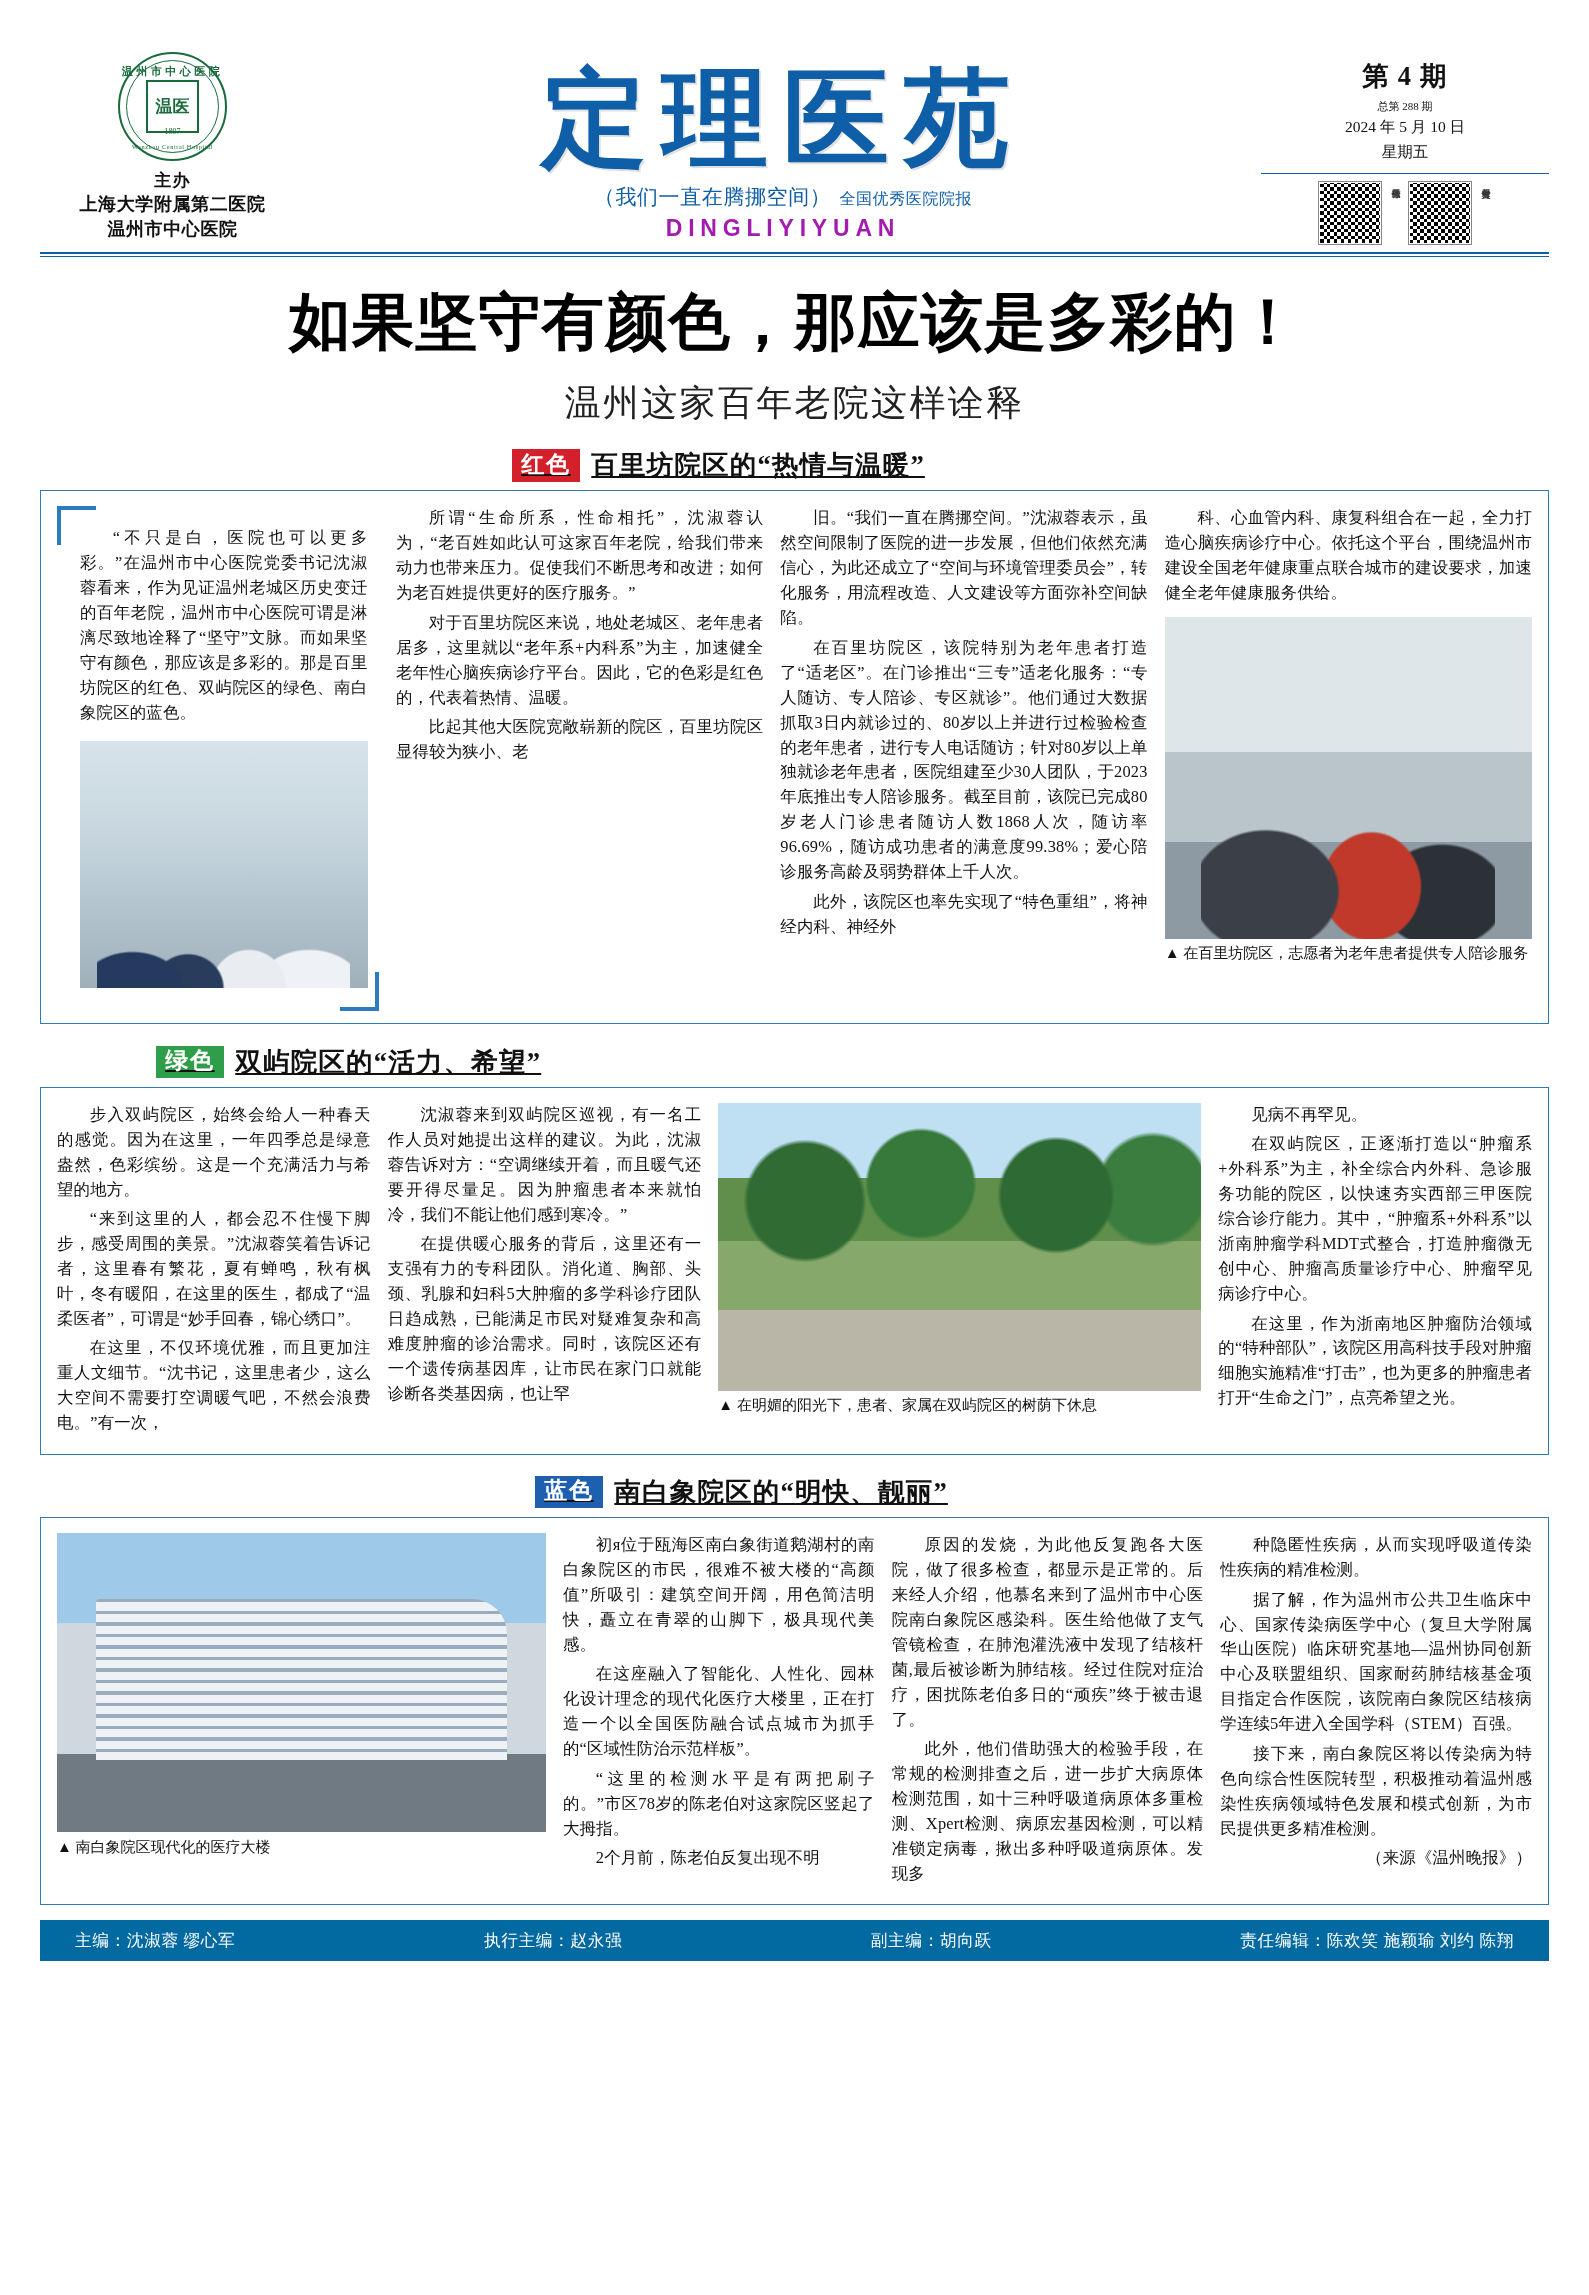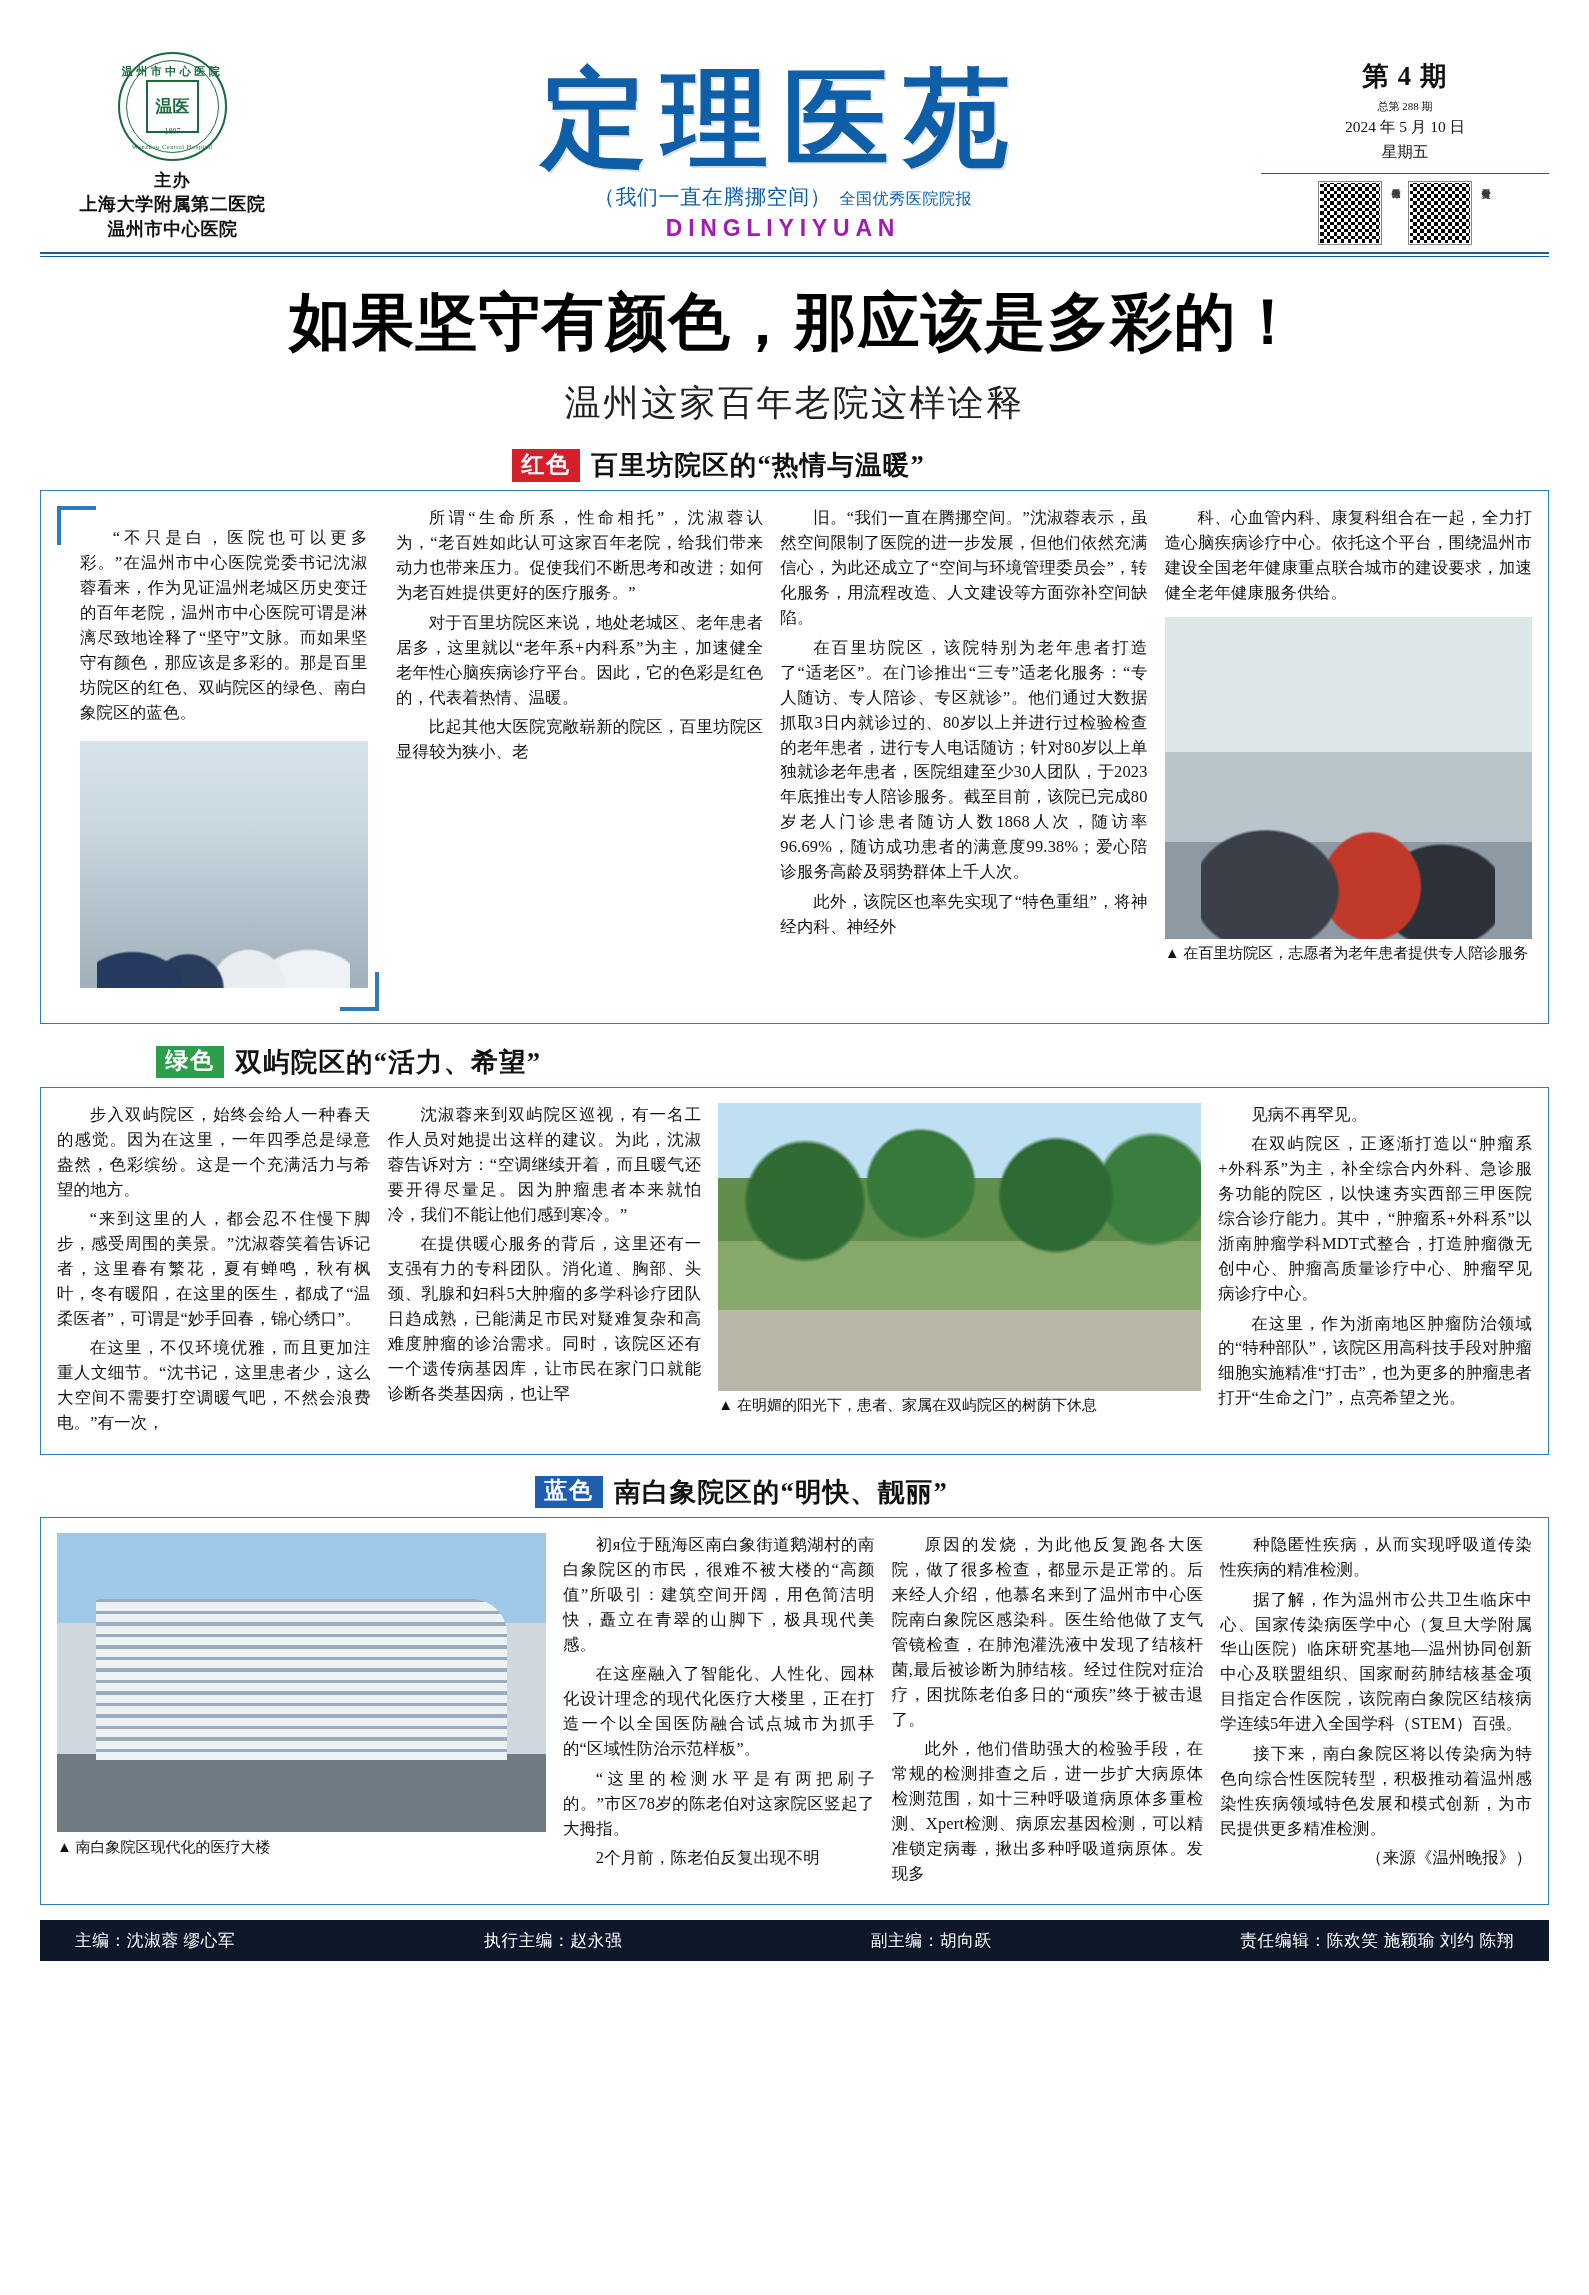--- a/index.html
+++ b/index.html
@@ -164,20 +164,21 @@
     font-size: 36px;
     font-weight: normal;
     color:#222;
     letter-spacing: 2.3px;
   }
 
   
   .sec-head {
     display:flex; align-items:center; gap:11.5px;
     margin: 0 0 7px 0;
+    text-decoration: underline;
   }
   .sec-tag {
     color:#fff; font-weight:bold;
     font-size: 23px;
     padding: 3.5px 9.2px 5.8px 9.2px;
     letter-spacing: 1.7px;
     line-height:1;
   }
   .sec-tag.red { background:#d4202a; }
   .sec-tag.green { background:#2e9e4a; }
@@ -279,21 +280,21 @@
     background:
       linear-gradient(180deg,#eef2f5 0 100%),
       repeating-linear-gradient(180deg, rgba(90,120,150,.55) 0 3.5px, transparent 3.5px 11.5px);
     background-blend-mode: multiply;
     border-radius: 3.5px 35px 0 0;
   }
 
   
   .footer {
     margin-top: 12.7px;
-    background: #0f172a;
+    background: #0369a1;
     color:#fff;
     display:flex;
     justify-content: space-between;
     align-items:center;
     padding: 9.2px 35px;
     font-size: 16.7px;
     letter-spacing: 0.6px;
   }
   .footer span { white-space:nowrap; }
 </style>

